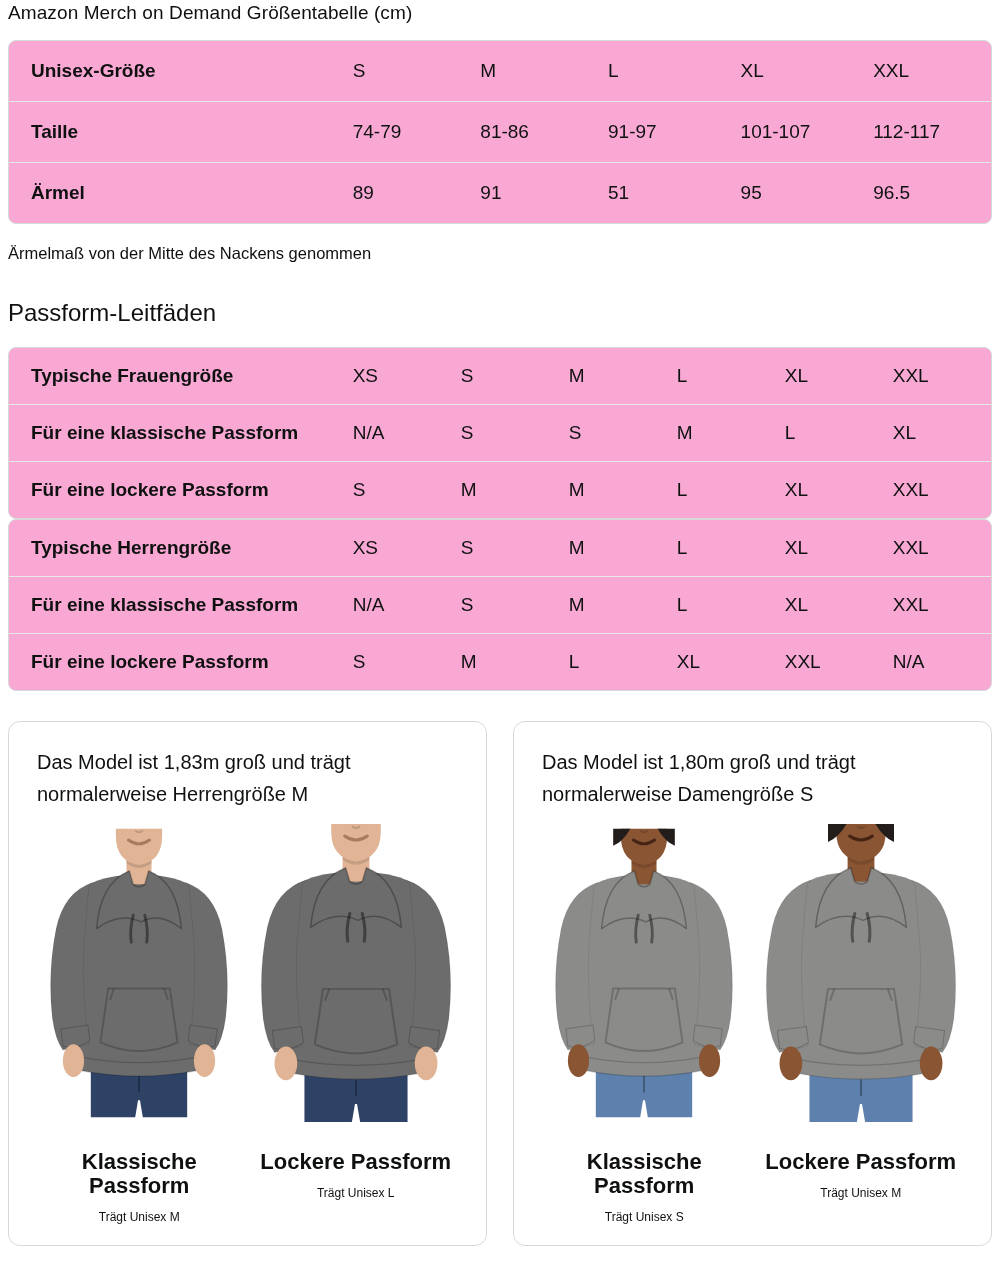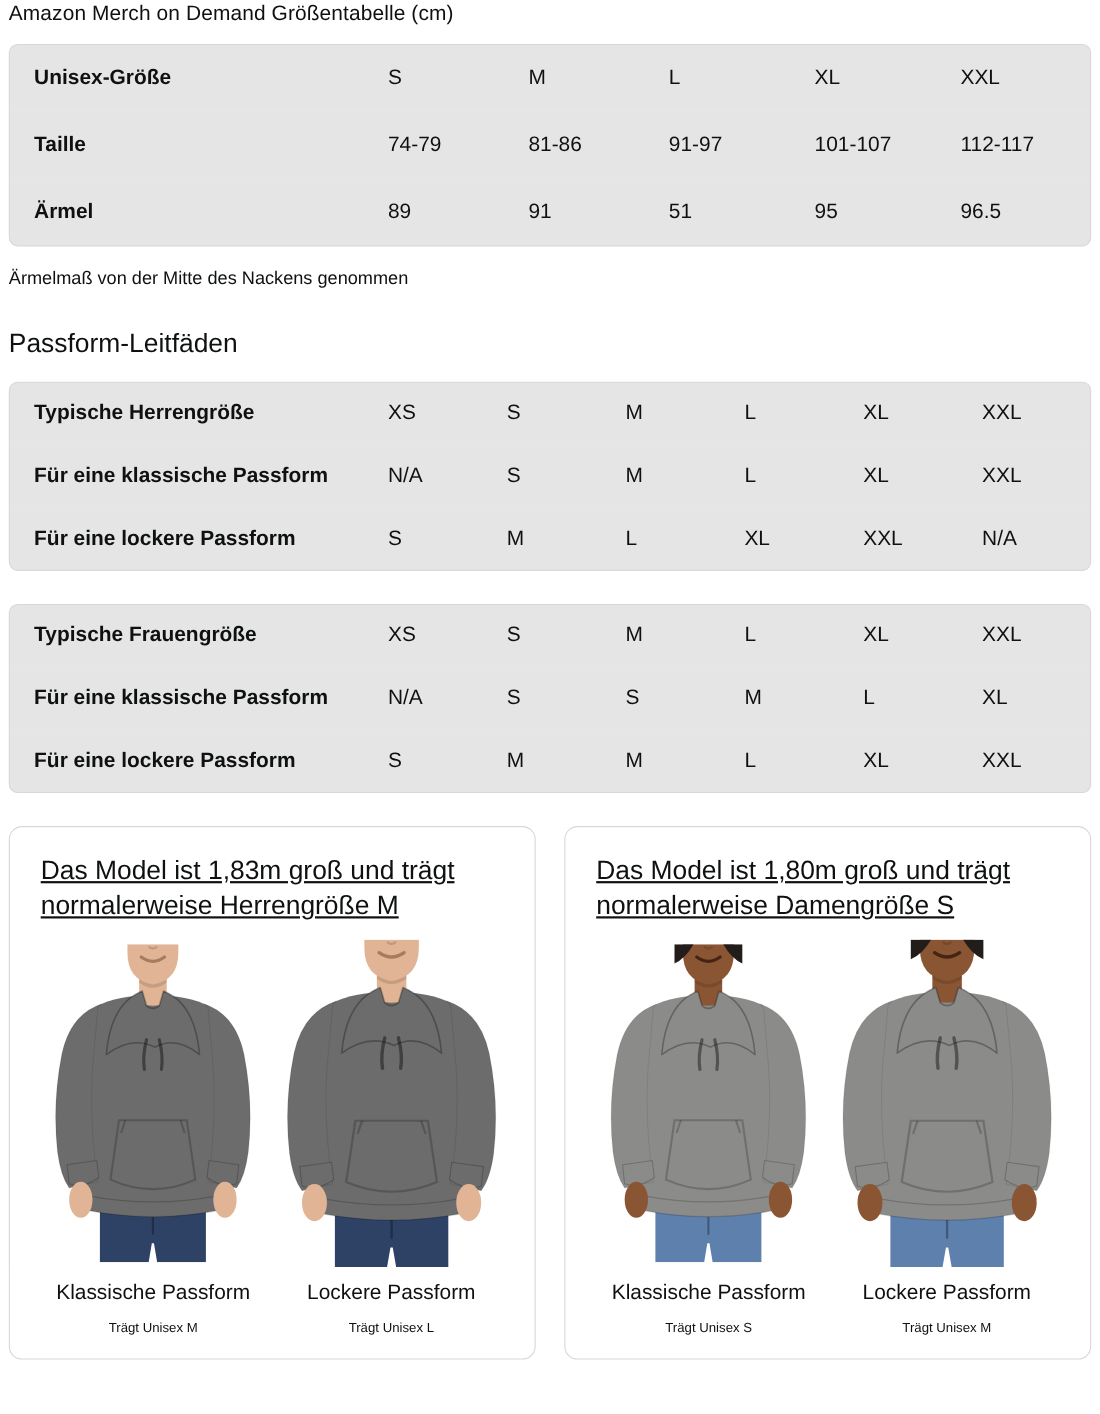--- a/index.html
+++ b/index.html
@@ -5,39 +5,39 @@
   :root{
     --text:#0f1111; --border:#d5d9d9; --divider:#e7e7e7; --page-bg:#ffffff;
   }
   *{box-sizing:border-box;}
   body{
     width:1000px; margin:0; background:var(--page-bg); color:var(--text);
     font-family:"Liberation Sans", sans-serif;
   }
   .page{padding:2px 8px 2px 8px;}
   h1.title{font-size:19px; font-weight:400; margin:0 0 16px 0; letter-spacing:.1px;}
-  .table-card{border:1px solid var(--border); border-radius:8px; background:#e5e5e5; overflow:hidden;}
+  .table-card{border:1px solid var(--border); border-radius:8px; background:#f9a8d4; overflow:hidden;}
   table{width:100%; border-collapse:collapse; font-size:19px; table-layout:fixed;}
   tr + tr{border-top:1px solid var(--divider);}
   th,td{text-align:left; vertical-align:middle; padding:17px 4px 17px 0; line-height:26px; font-weight:400; overflow:hidden; white-space:nowrap;}
   th{font-weight:700; padding-left:22px;}
   .compact th,.compact td{padding-top:15px; padding-bottom:15px;}
   p.note{font-size:16.5px; margin:20px 0 36px 0;}
   h2.subhead{font-size:24px; font-weight:400; margin:0 0 20px 0;}
   .gap30{margin-bottom:30px;}
   .cards{display:flex; gap:26px; margin-top:30px;}
   .card{flex:1; border:1px solid var(--border); border-radius:12px; background:#fff; padding:20px 22px 16px 22px;}
-  .desc{font-size:24px; line-height:32px; margin:4px 4px 14px 6px;text-decoration:underline;}
+  .desc{font-size:20px; line-height:32px; margin:4px 4px 14px 6px;}
   .figures{display:flex;}
   figure.figmodel{flex:1; margin:0; display:flex; flex-direction:column; align-items:center;}
   svg.fig{width:212px; height:298px; display:block;}
   use{transform-box:view-box; transform-origin:50% 50%;}
   .loose use{transform:scale(1.07,1.03);}
   figcaption{text-align:center;}
-  .fit{font-weight:400; font-size:19px; margin-top:12px; line-height:24px;}
+  .fit{font-weight:700; font-size:22px; margin-top:28px; line-height:24px;}
   .wears{font-size:12px; margin-top:7px; line-height:24px;}
   
   .card-men .fig{ --fig-skin:var(--male-skin); --fig-hoodie:var(--male-hoodie);
     --fig-jeans:var(--male-jeans); --fig-hair:transparent; --fig-mouth:var(--male-mouth);}
   .card-women .fig{ --fig-skin:var(--female-skin); --fig-hoodie:var(--female-hoodie);
     --fig-jeans:var(--female-jeans); --fig-hair:var(--hair); --fig-mouth:var(--female-mouth);}
 </style>
 </head>
 <body>
 
@@ -111,20 +111,63 @@
           <td>96.5</td>
         </tr>
       </tbody>
     </table>
   </section>
 
   <p class="note">Ärmelmaß von der Mitte des Nackens genommen</p>
 
   <h2 class="subhead">Passform-Leitfäden</h2>
 
+  <section class="table-card compact">
+    <table>
+      <colgroup>
+          <col style="width:35%">
+          <col style="width:11%">
+          <col style="width:11%">
+          <col style="width:11%">
+          <col style="width:11%">
+          <col style="width:11%">
+          <col>
+        </colgroup>
+      <tbody>
+        <tr>
+          <th>Typische Frauengröße</th>
+          <td>XS</td>
+          <td>S</td>
+          <td>M</td>
+          <td>L</td>
+          <td>XL</td>
+          <td>XXL</td>
+        </tr>
+        <tr>
+          <th>Für eine klassische Passform</th>
+          <td>N/A</td>
+          <td>S</td>
+          <td>S</td>
+          <td>M</td>
+          <td>L</td>
+          <td>XL</td>
+        </tr>
+        <tr>
+          <th>Für eine lockere Passform</th>
+          <td>S</td>
+          <td>M</td>
+          <td>M</td>
+          <td>L</td>
+          <td>XL</td>
+          <td>XXL</td>
+        </tr>
+      </tbody>
+    </table>
+  </section>
+
   <section class="table-card compact gap30">
     <table>
       <colgroup>
           <col style="width:35%">
           <col style="width:11%">
           <col style="width:11%">
           <col style="width:11%">
           <col style="width:11%">
           <col style="width:11%">
           <col>
@@ -154,63 +197,20 @@
           <td>M</td>
           <td>L</td>
           <td>XL</td>
           <td>XXL</td>
           <td>N/A</td>
         </tr>
       </tbody>
     </table>
   </section>
 
-  <section class="table-card compact">
-    <table>
-      <colgroup>
-          <col style="width:35%">
-          <col style="width:11%">
-          <col style="width:11%">
-          <col style="width:11%">
-          <col style="width:11%">
-          <col style="width:11%">
-          <col>
-        </colgroup>
-      <tbody>
-        <tr>
-          <th>Typische Frauengröße</th>
-          <td>XS</td>
-          <td>S</td>
-          <td>M</td>
-          <td>L</td>
-          <td>XL</td>
-          <td>XXL</td>
-        </tr>
-        <tr>
-          <th>Für eine klassische Passform</th>
-          <td>N/A</td>
-          <td>S</td>
-          <td>S</td>
-          <td>M</td>
-          <td>L</td>
-          <td>XL</td>
-        </tr>
-        <tr>
-          <th>Für eine lockere Passform</th>
-          <td>S</td>
-          <td>M</td>
-          <td>M</td>
-          <td>L</td>
-          <td>XL</td>
-          <td>XXL</td>
-        </tr>
-      </tbody>
-    </table>
-  </section>
-
   <div class="cards">
 
     <section class="card card-men">
       <p class="desc">Das Model ist 1,83m groß und trägt normalerweise Herrengröße M</p>
       <div class="figures">
         <figure class="figmodel">
           <svg class="fig" viewBox="0 0 220 300">
               <use href="#model"></use>
             </svg>
           <figcaption>

